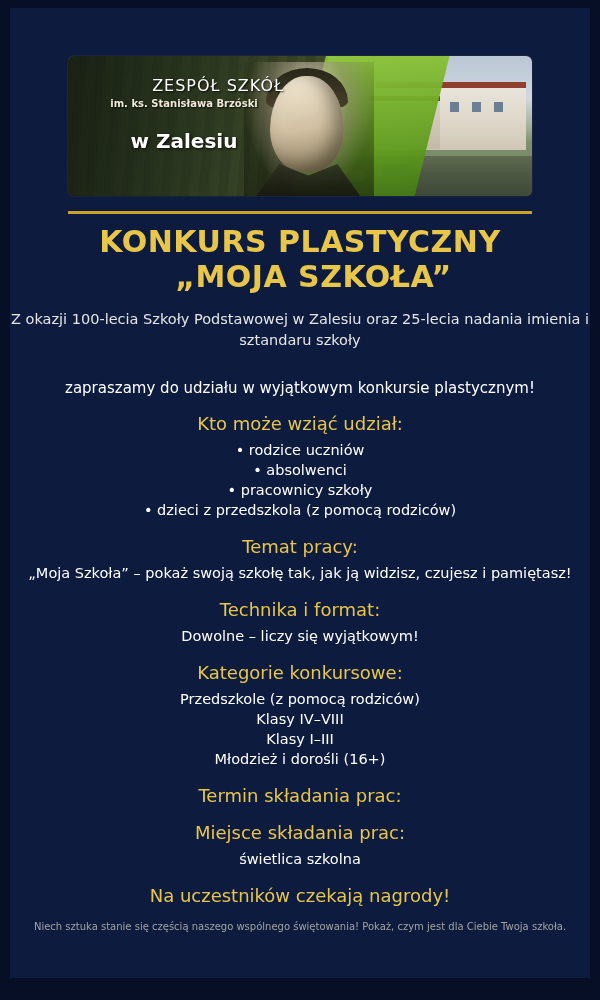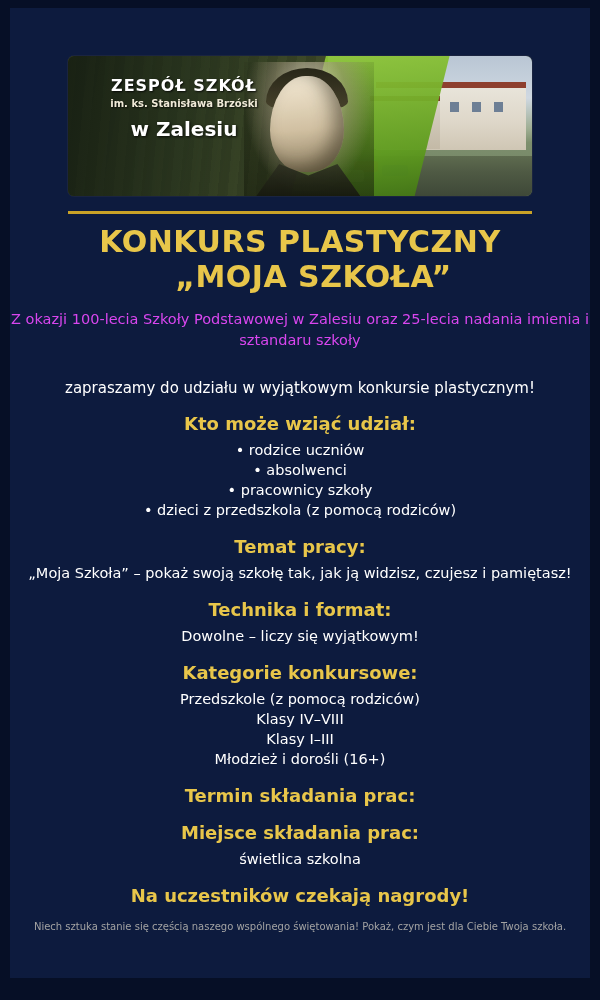--- a/index.html
+++ b/index.html
@@ -165,37 +165,38 @@
   }
   .banner-text {
     position: absolute;
     left: 16px;
     top: 20px;
     width: 200px;
     text-align: center;
   }
   .bt1 {
     font-size: 16px;
-    font-weight: bold;
+    font-weight: normal;
     letter-spacing: 1px;
     color: #ffffff;
     text-shadow: 1px 1px 2px rgba(0,0,0,0.8);
+    text-align: right;
   }
   .bt2 {
     font-size: 10px;
     font-weight: bold;
     color: #f0ead8;
     margin-top: 3px;
     text-shadow: 1px 1px 2px rgba(0,0,0,0.8);
   }
   .bt3 {
     font-size: 20px;
     font-weight: bold;
     color: #ffffff;
-    margin-top: 8px;
+    margin-top: 20px;
     text-shadow: 1px 1px 3px rgba(0,0,0,0.85);
   }
 
   
   .gold-rule {
     position: absolute;
     top: 211px;
     left: 68px;
     width: 464px;
     height: 3px;
@@ -216,31 +217,31 @@
     line-height: 1.18;
     font-weight: bold;
     color: #e8c64a;
     letter-spacing: 0.5px;
   }
   h1.title .line2 { display: block; padding-left: 27px; }
   .intro {
     margin-top: 14px;
     font-size: 14.5px;
     line-height: 1.45;
-    color: #d946ef;
+    color: #e5e5e5;
   }
   .invite {
     margin-top: 28px;
     font-size: 15px;
     color: #ffffff;
   }
   h2.section {
     margin: 16px 0 6px 0;
     font-size: 18px;
-    font-weight: bold;
+    font-weight: normal;
     color: #e8c64a;
   }
   .body-text {
     font-size: 14.5px;
     line-height: 1.38;
     color: #ffffff;
   }
   .body-text .ln { display: block; }
   .closing {
     margin-top: 14px;

